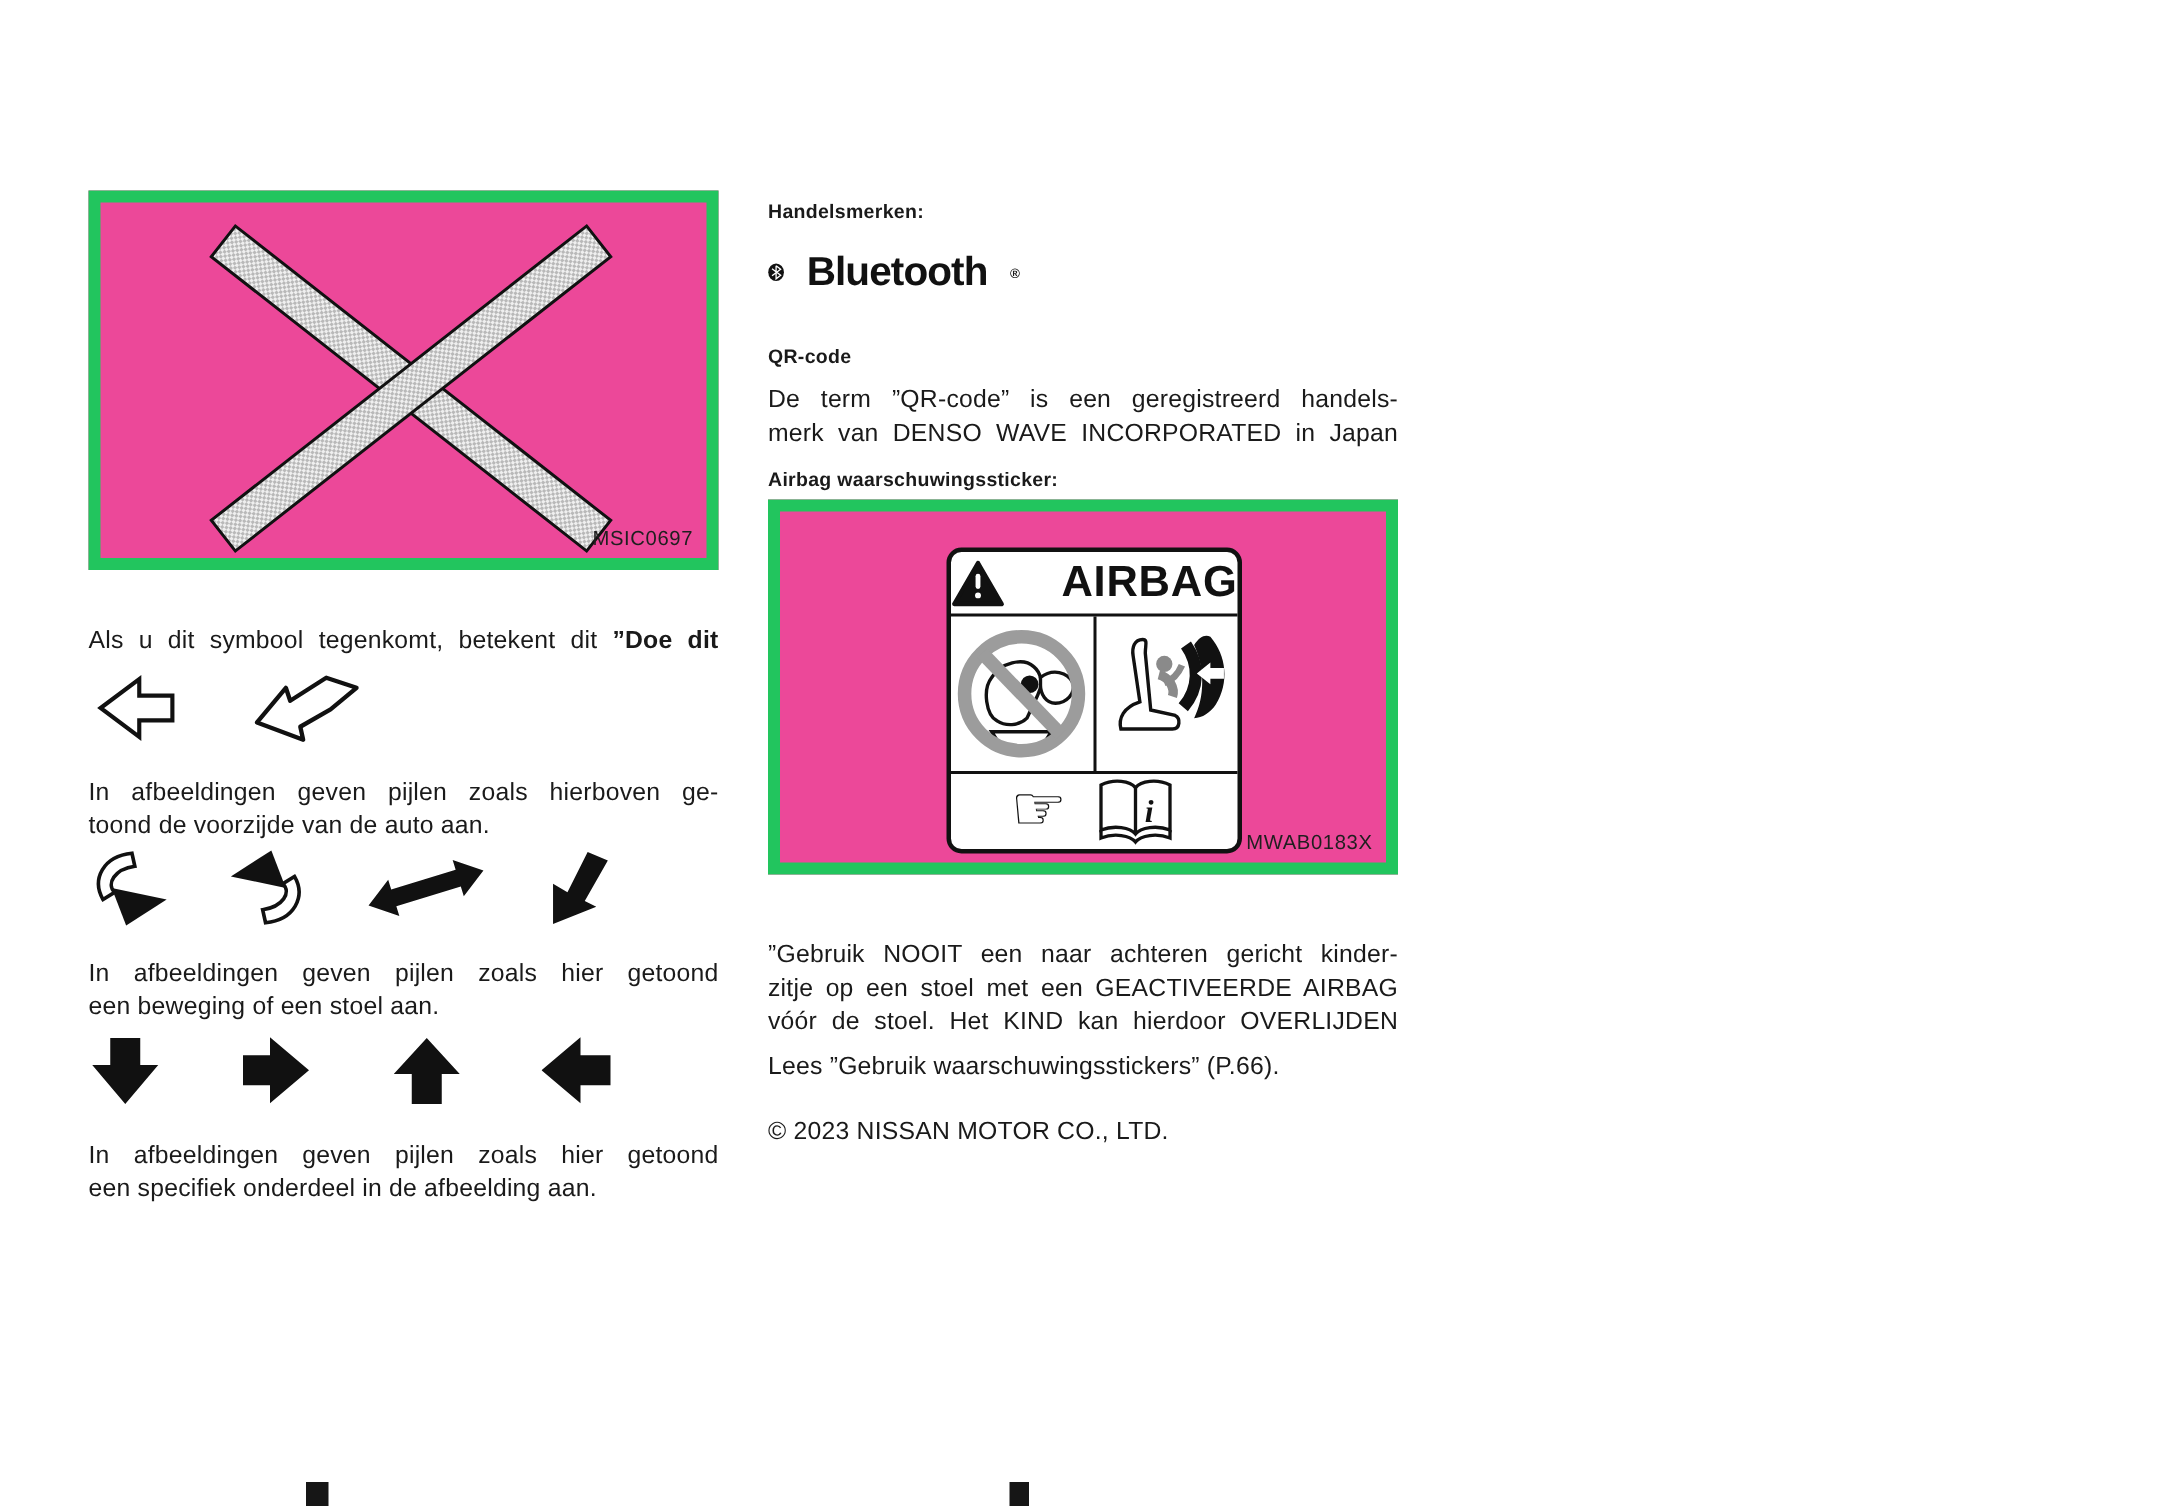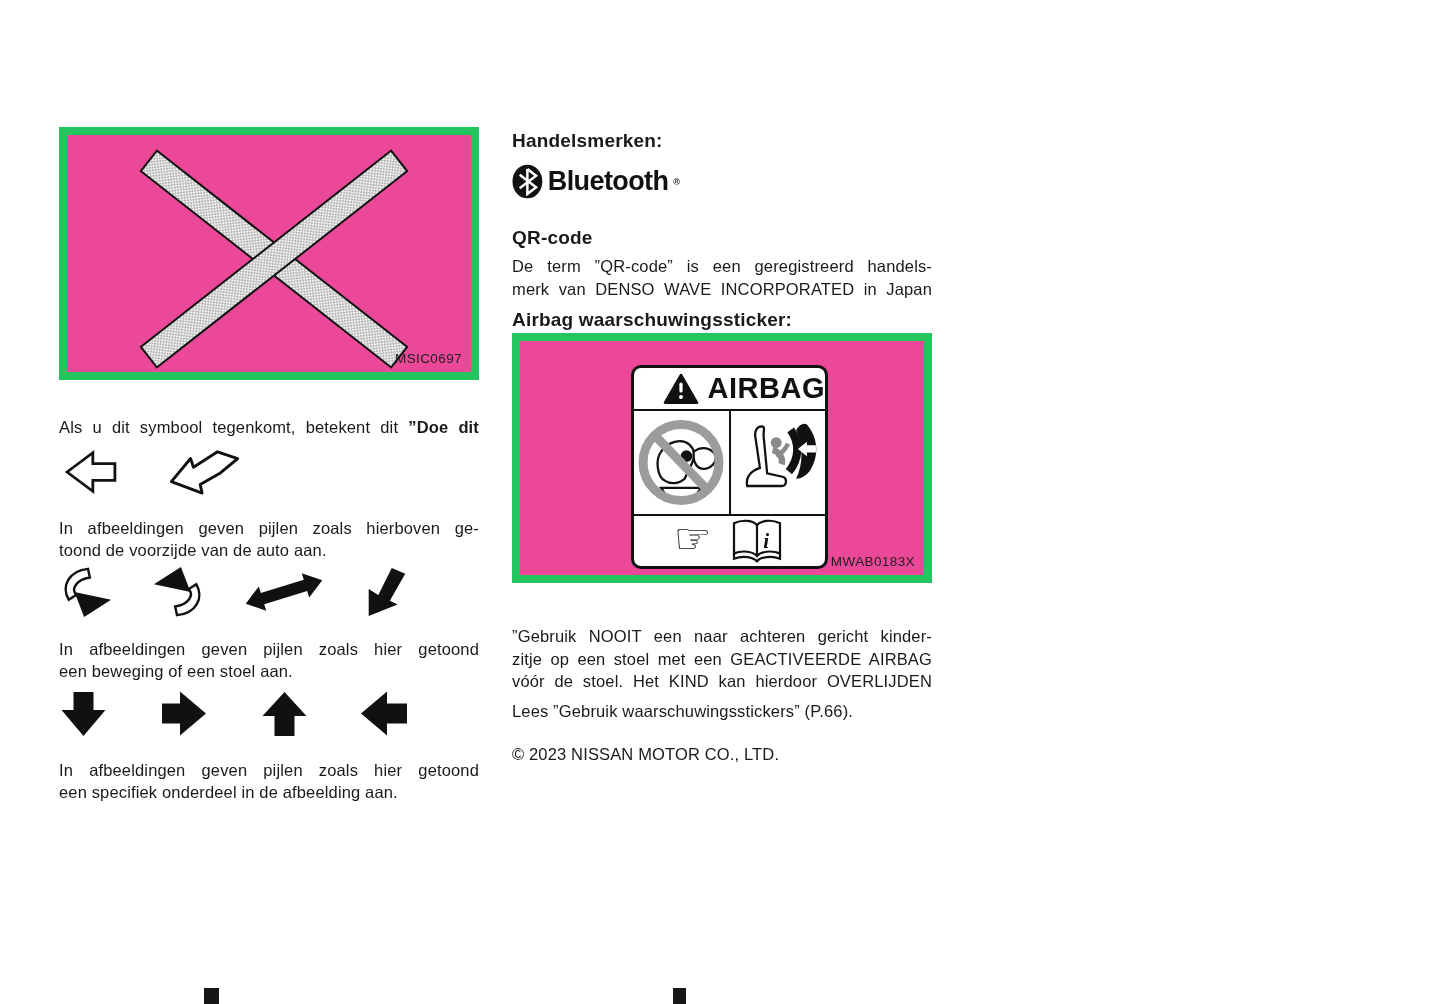--- a/index.html
+++ b/index.html
@@ -6,53 +6,53 @@
   .page{position:relative;width:1445px;height:1004px;background:#fff;overflow:hidden;
         font-family:"Liberation Sans","DejaVu Sans",sans-serif;color:#1a1a1a;}
   .col{position:absolute;}
   .col-left{left:59px;top:127px;width:420px;}
   .col-right{left:512px;top:130px;width:420px;}
 
   .para{font-size:16.5px;line-height:22.5px;letter-spacing:0.15px;}
   .line{text-align:left;}
   .line.just{text-align:justify;text-align-last:justify;}
   b{font-weight:700;}
-  .heading{font-size:19px;line-height:22px;font-weight:700;letter-spacing:0.2px;}
+  .heading{font-size:13px;line-height:22px;font-weight:700;letter-spacing:0.2px;}
 
   
   .figure{position:relative;border:8px solid #22c55e;box-sizing:border-box;background:#ec4899;}
   .xfig{height:253px;}
   .xfig svg{position:absolute;left:0;top:0;}
   .figcode{position:absolute;right:9px;bottom:6px;font-size:13.5px;letter-spacing:0.4px;color:#1f1f1f;}
 
   
   .arrowrow{display:flex;align-items:center;}
   .row1{gap:46px;margin-top:10px;height:46px;padding-left:2px;}
   .row2{justify-content:space-between;width:352px;margin-top:6px;height:48px;}
   .row3{justify-content:space-between;width:348px;margin-top:6px;height:50px;padding-left:2px;}
   .p1{margin-top:36px;}
   .p2{margin-top:22px;}
   .p3{margin-top:22px;}
   .p4{margin-top:20px;}
 
   
   .btrow{display:flex;margin-top:8px;}
-  .btlogo{width:168px;flex-shrink:0;display:flex;align-items:center;gap:5px;align-self:flex-end;margin-bottom:2px;}
+  .btlogo{width:168px;flex-shrink:0;display:flex;align-items:center;gap:15px;align-self:flex-end;margin-bottom:2px;}
   .btword{font-size:27px;font-weight:700;letter-spacing:-0.6px;color:#111;}
   .btlogo sup{font-size:9px;font-weight:700;vertical-align:18px;}
   .bttext{flex:1;}
   .mt-qr{margin-top:22px;}
   .qrpara{margin-top:6px;}
   .mt-ab{margin-top:9px;}
 
   
   .abfig{margin-top:2px;height:250px;}
   .sticker{position:absolute;left:111px;top:24px;width:197px;height:204px;border:3px solid #111;
            border-radius:10px;box-sizing:border-box;display:flex;flex-direction:column;background:#fff;}
-  .st-head{height:41px;border-bottom:2.5px solid #111;display:flex;align-items:center;justify-content:flex-end;gap:9px;flex-shrink:0;}
+  .st-head{height:41px;border-bottom:2.5px solid #111;display:flex;align-items:center;justify-content:space-between;gap:9px;flex-shrink:0;}
   .st-title{font-size:29px;font-weight:700;letter-spacing:0.5px;color:#111;}
   .st-mid{height:103px;border-bottom:2.5px solid #111;display:flex;flex-shrink:0;}
   .st-cell{flex:1;display:flex;align-items:center;justify-content:center;overflow:hidden;}
   .cellL{border-right:2.5px solid #111;}
   .st-bot{flex:1;display:flex;align-items:center;justify-content:center;gap:18px;}
   .hand{font-size:42px;line-height:1;color:#111;transform:translateY(-2px);}
 
   .warn{margin-top:42px;}
   .lees{margin-top:7px;}
   .copy{margin-top:21px;}

